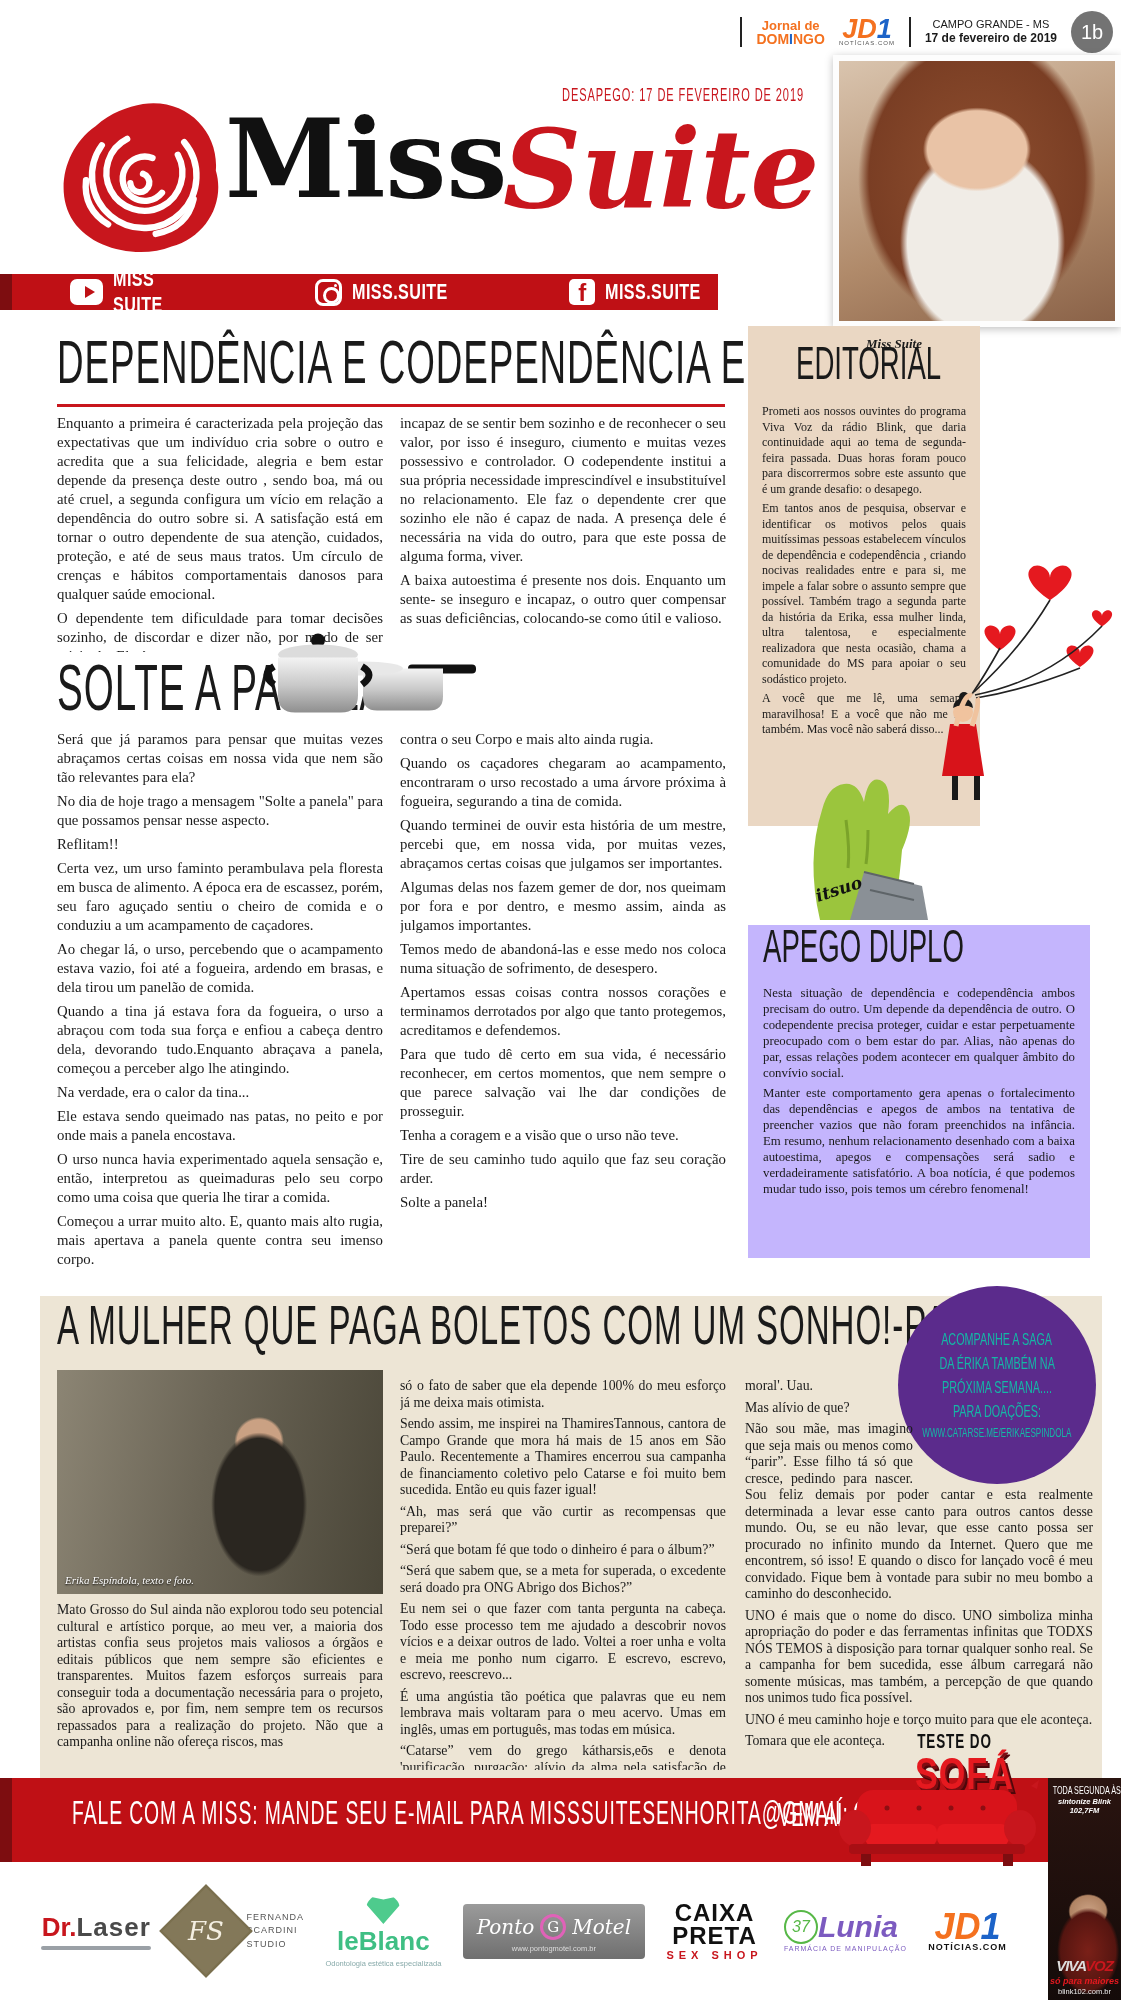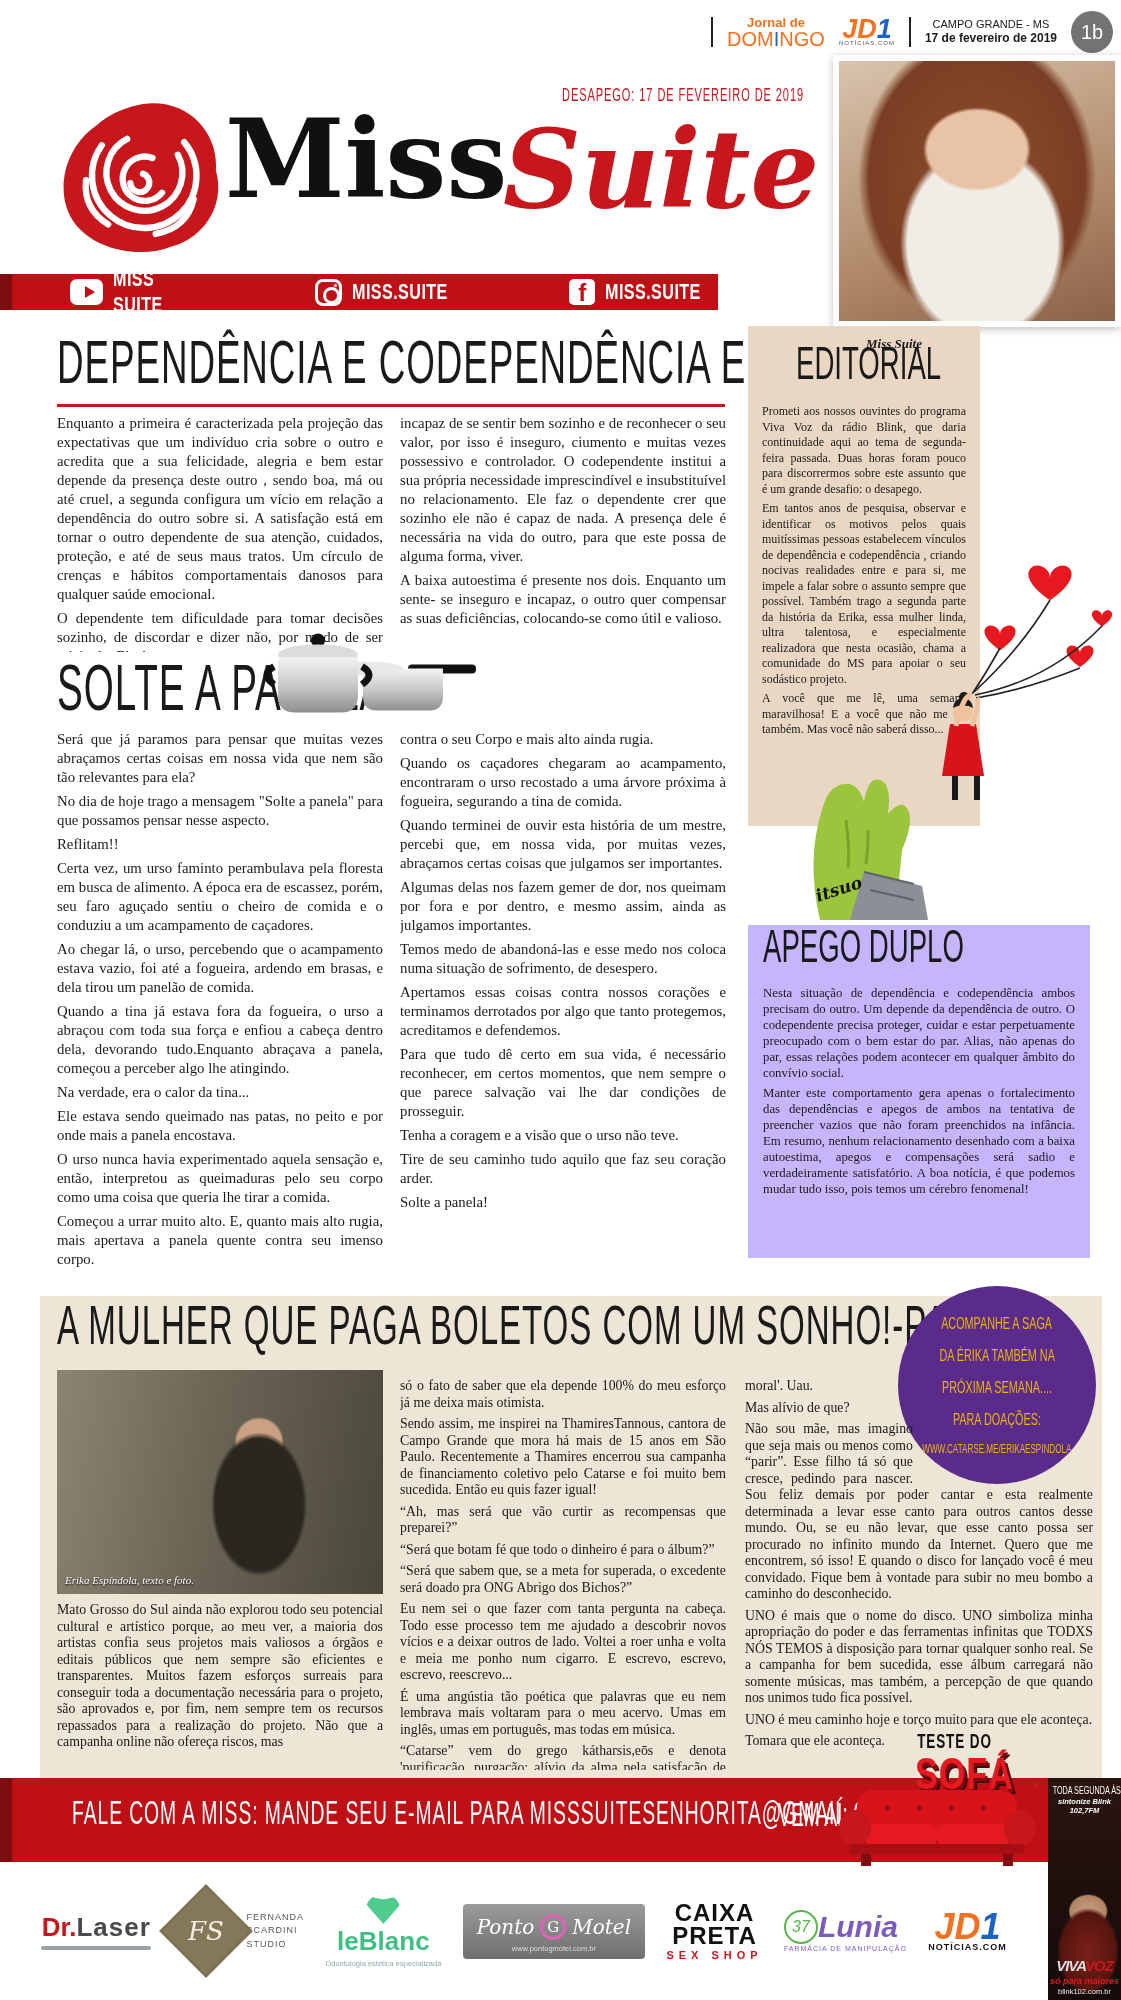--- a/index.html
+++ b/index.html
@@ -13,21 +13,21 @@
           transform:scale(0.9,1.4); transform-origin:center; white-space:nowrap; }
   .body-text p { text-align:justify; margin:0 0 5px 0; }
   .col { overflow:hidden; }
 
   
   .top-header { left:0; top:0; width:1121px; height:44px; background:#fff;
       display:flex; align-items:center; justify-content:flex-end; gap:14px; padding-right:8px;margin-top:10px; }
   .vdiv { width:2px; height:30px; background:#222; }
   .jornal-logo { text-align:center; line-height:1; font-family:"Liberation Sans",sans-serif; }
   .jornal-top { color:#f4711f; font-weight:bold; font-size:13px; }
-  .jornal-main { font-weight:normal; font-size:20px; letter-spacing:0; color:#f4711f; }
+  .jornal-main { font-weight:bold; font-size:14px; letter-spacing:0; color:#f4711f; }
   .jornal-main .blue { color:#1c63c8; }
   .jd1 { font-family:"Liberation Sans",sans-serif; font-weight:bold; font-style:italic;
          font-size:27px; color:#f4711f; line-height:0.9; text-align:center; }
   .jd1 .blue { color:#1c63c8; }
   .jd1-sub { font-size:6px; color:#555; letter-spacing:1px; font-style:normal; font-weight:normal; }
   .loc-date { font-family:"Liberation Sans",sans-serif; text-align:center; line-height:1.25; }
   .loc { font-size:11px; } .date { font-size:12px; font-weight:bold; }
   .page-badge { width:42px; height:42px; border-radius:50%; background:#737373; color:#fff;
       display:flex; align-items:center; justify-content:center; font-family:"Liberation Sans",sans-serif;
       font-weight:normal; font-size:20px; }
@@ -92,22 +92,22 @@
   
   .apego { left:748px; top:925px; width:342px; height:333px; background:#c4b5fd;
       padding:8px 15px; overflow:hidden; }
   .apego-title { font-size:30px; margin:6px 0 12px 0; }
   .apego p { font-size:12.8px; line-height:16px; text-align:justify; margin-bottom:4px; }
 
   
   .cream { left:40px; top:1296px; width:1062px; height:482px; background:#ede5d5; }
   .a3-title { left:57px; top:1316px; font-size:36px; letter-spacing:1px; }
   .circle { left:898px; top:1286px; width:198px; height:198px; border-radius:50%;
-      background:#5b2b8c; color:#eab308; display:flex; flex-direction:column; align-items:center;
-      justify-content:center; text-align:center; gap:18px; padding:10px; }
+      background:#5b2b8c; color:#14b8a6; display:flex; flex-direction:column; align-items:center;
+      justify-content:center; text-align:center; gap:10px; padding:10px; }
   .circle .hand-c { font-size:12px; }
   .circle .small { font-size:9px; }
   .photo-erika { left:57px; top:1370px; width:326px; height:224px; position:absolute;
       background:
         radial-gradient(80px 120px at 62% 60%, #2a2620 0%, #2a2620 55%, transparent 60%),
         radial-gradient(40px 40px at 62% 32%, #caa183 0%, #caa183 55%, transparent 62%),
         linear-gradient(100deg,#8c8574 0%, #6b6556 45%, #4a4638 100%); }
   .photo-cap { position:absolute; left:8px; bottom:8px; color:#fff; font-style:italic;
       font-size:11px; text-shadow:0 1px 2px #000; }
   .a3-col1 { left:57px; top:1602px; width:326px; height:168px; font-size:13.8px; line-height:16.5px; }

